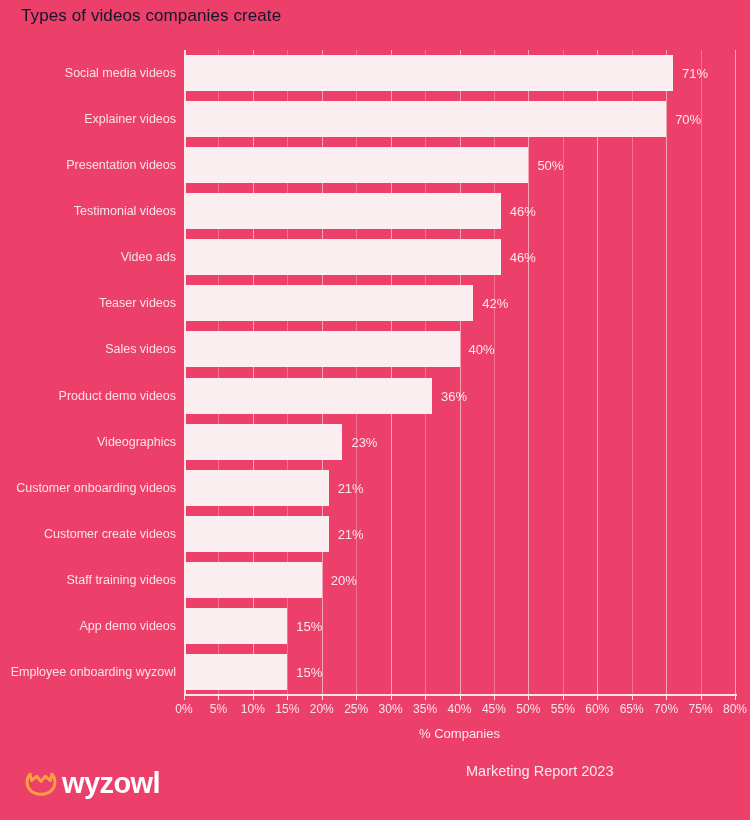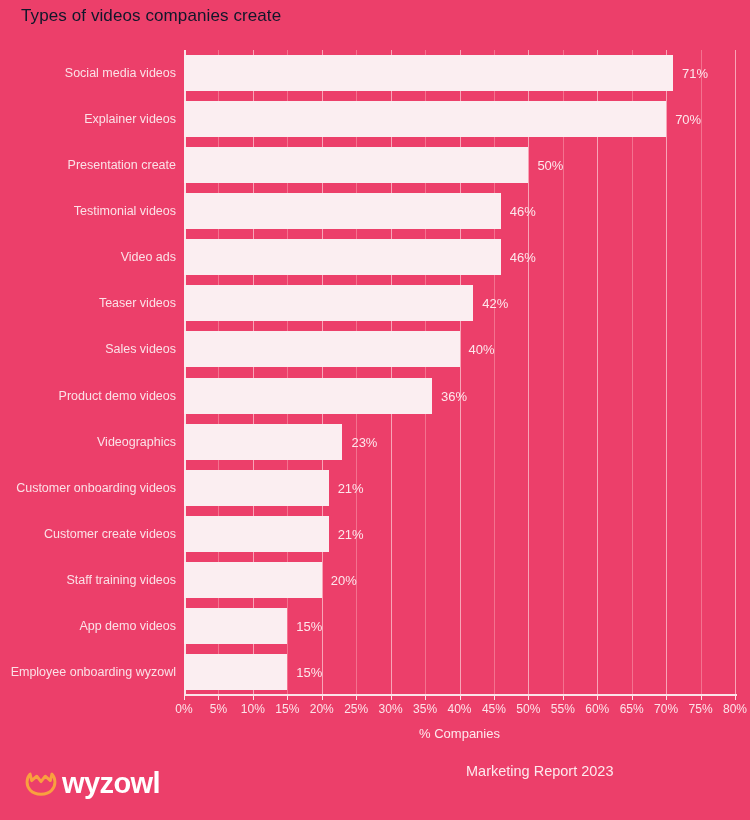--- a/index.html
+++ b/index.html
@@ -182,21 +182,21 @@
 </head>
 <body>
 
 <div id="chart-title">Types of videos companies create</div>
 
 <div id="chart-area">
 
   <div id="cat-labels">
       <div class="cat-label" style="top: 73.0357px;">Social media videos</div>
       <div class="cat-label" style="top: 119.107px;">Explainer videos</div>
-      <div class="cat-label" style="top: 165.179px;">Presentation create</div>
+      <div class="cat-label" style="top: 165.179px;">Presentation videos</div>
       <div class="cat-label" style="top: 211.25px;">Testimonial videos</div>
       <div class="cat-label" style="top: 257.321px;">Video ads</div>
       <div class="cat-label" style="top: 303.393px;">Teaser videos</div>
       <div class="cat-label" style="top: 349.464px;">Sales videos</div>
       <div class="cat-label" style="top: 395.536px;">Product demo videos</div>
       <div class="cat-label" style="top: 441.607px; text-align: right;">Videographics</div>
       <div class="cat-label" style="top: 487.679px;">Customer onboarding videos</div>
       <div class="cat-label" style="top: 533.75px;">Customer create videos</div>
       <div class="cat-label" style="top: 579.821px;">Staff training videos</div>
       <div class="cat-label" style="top: 625.893px;">App demo videos</div>

